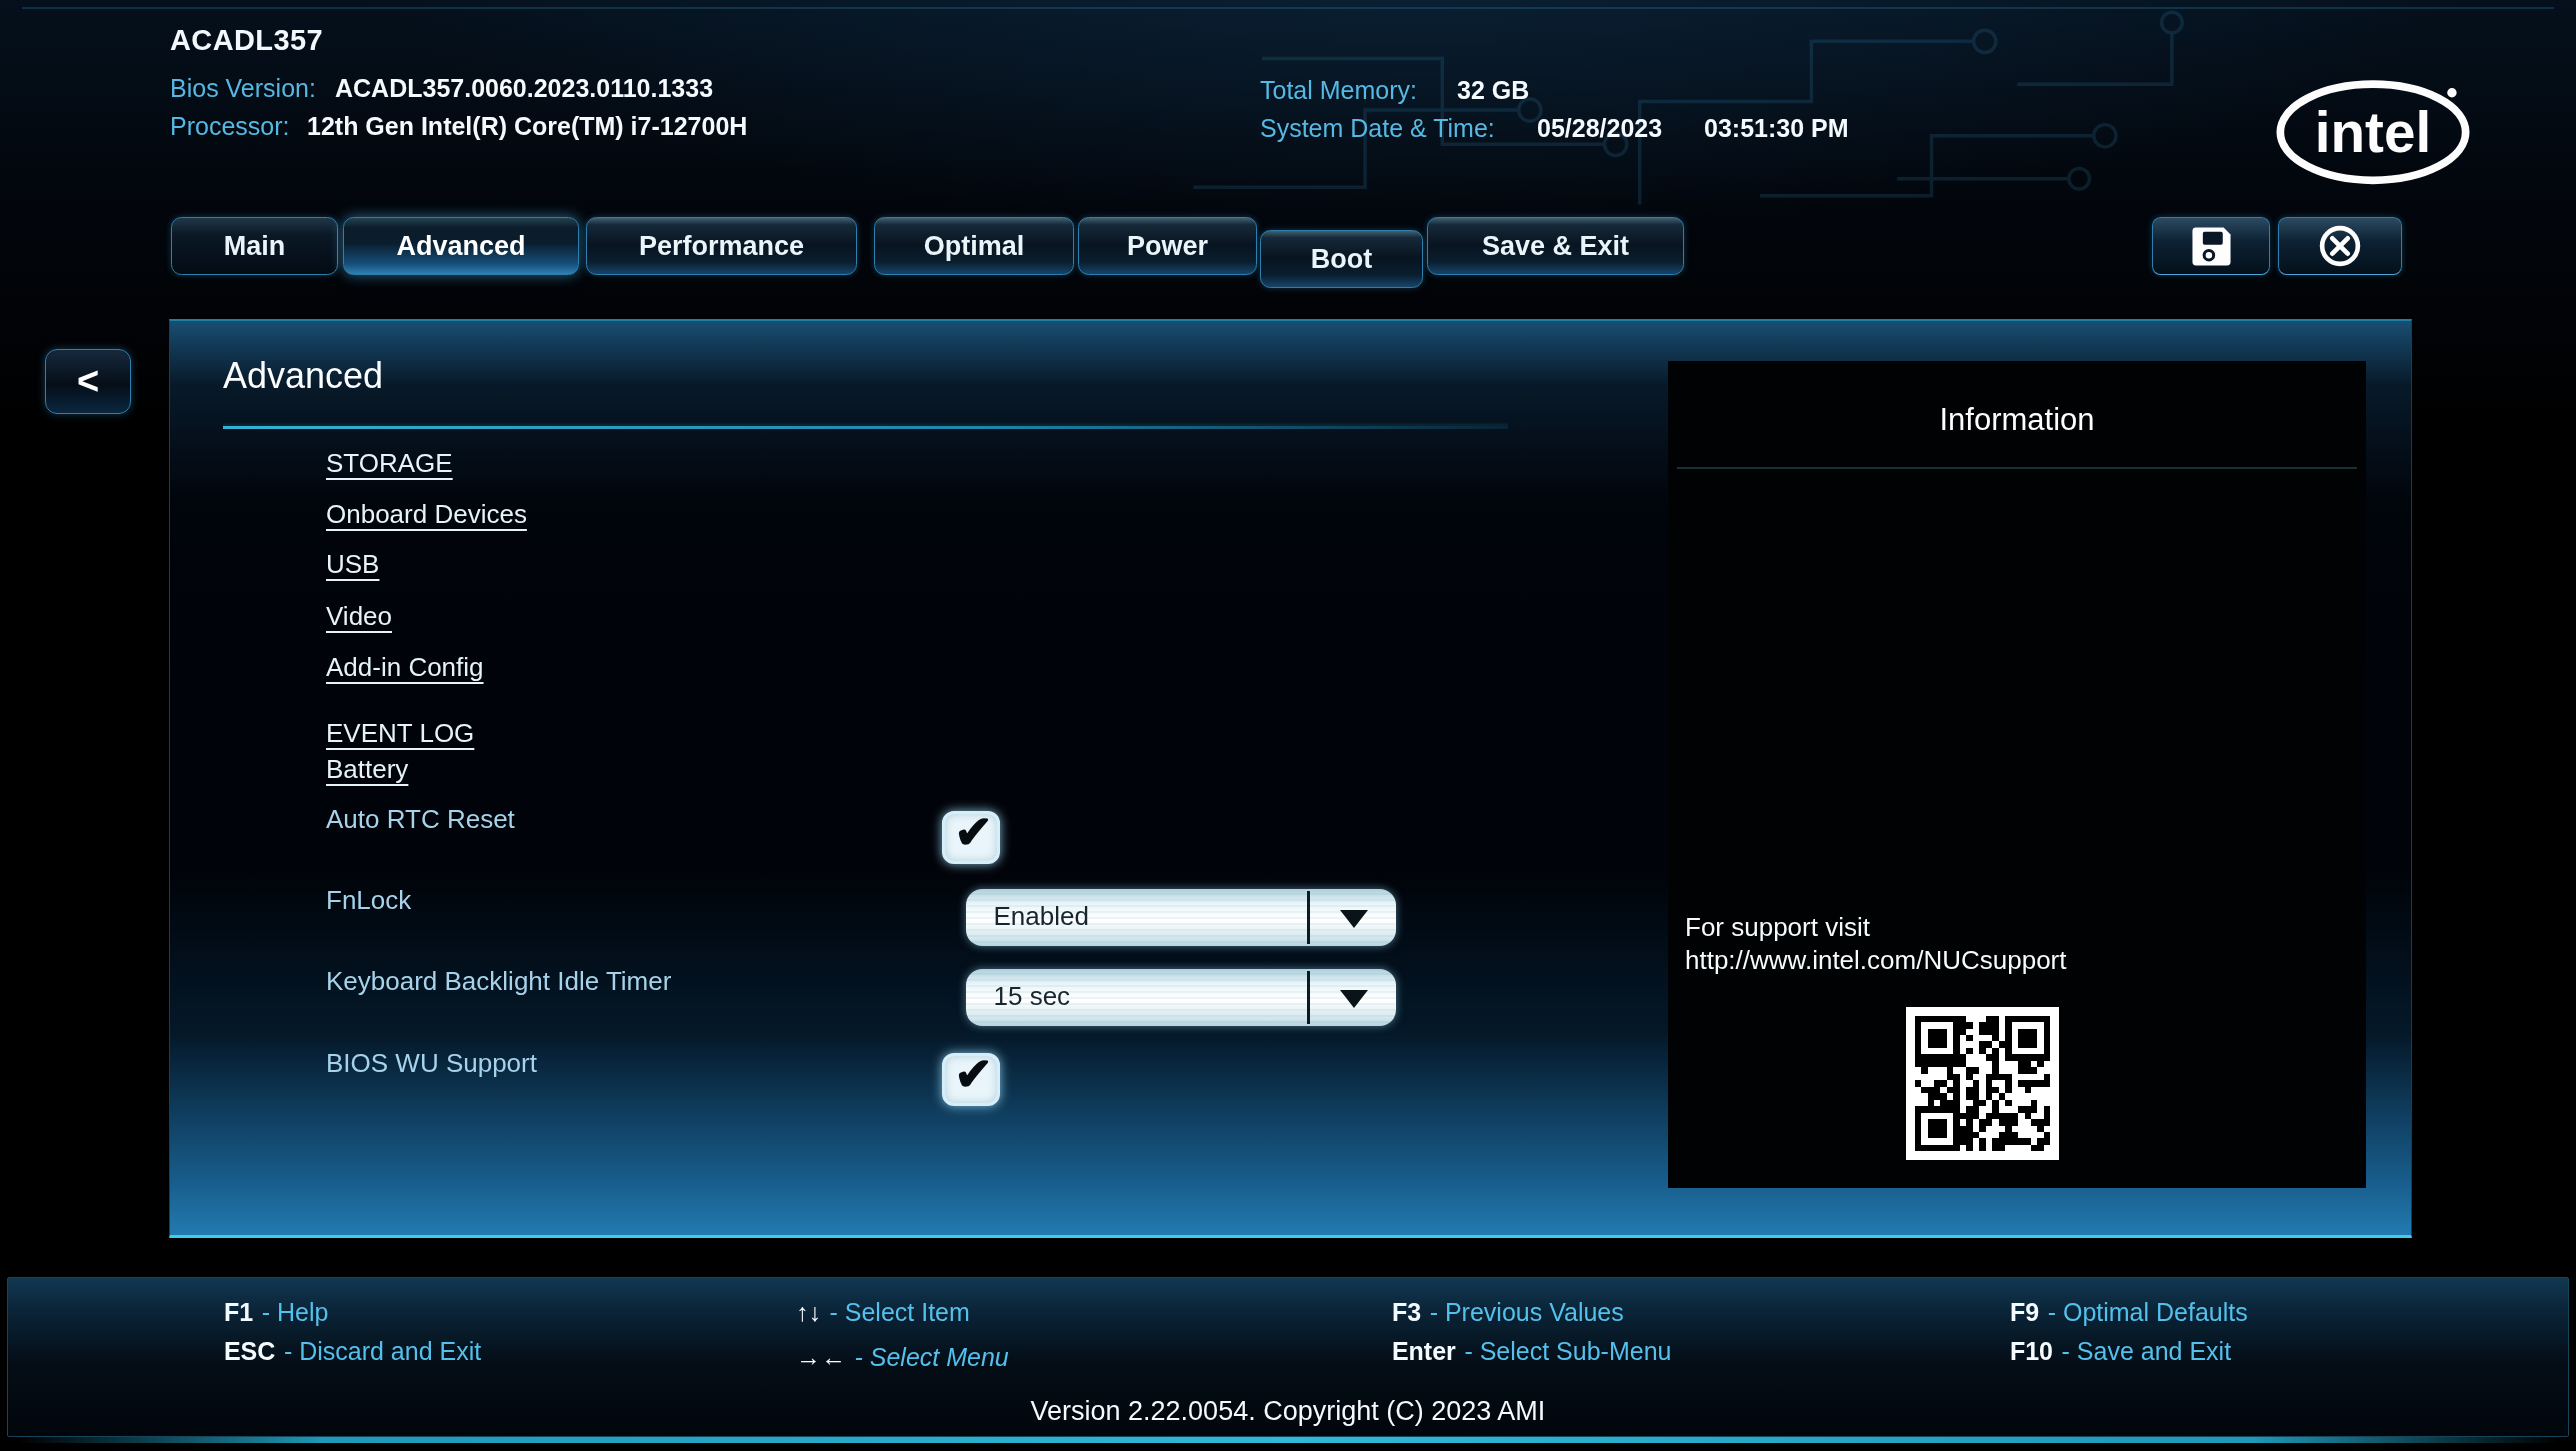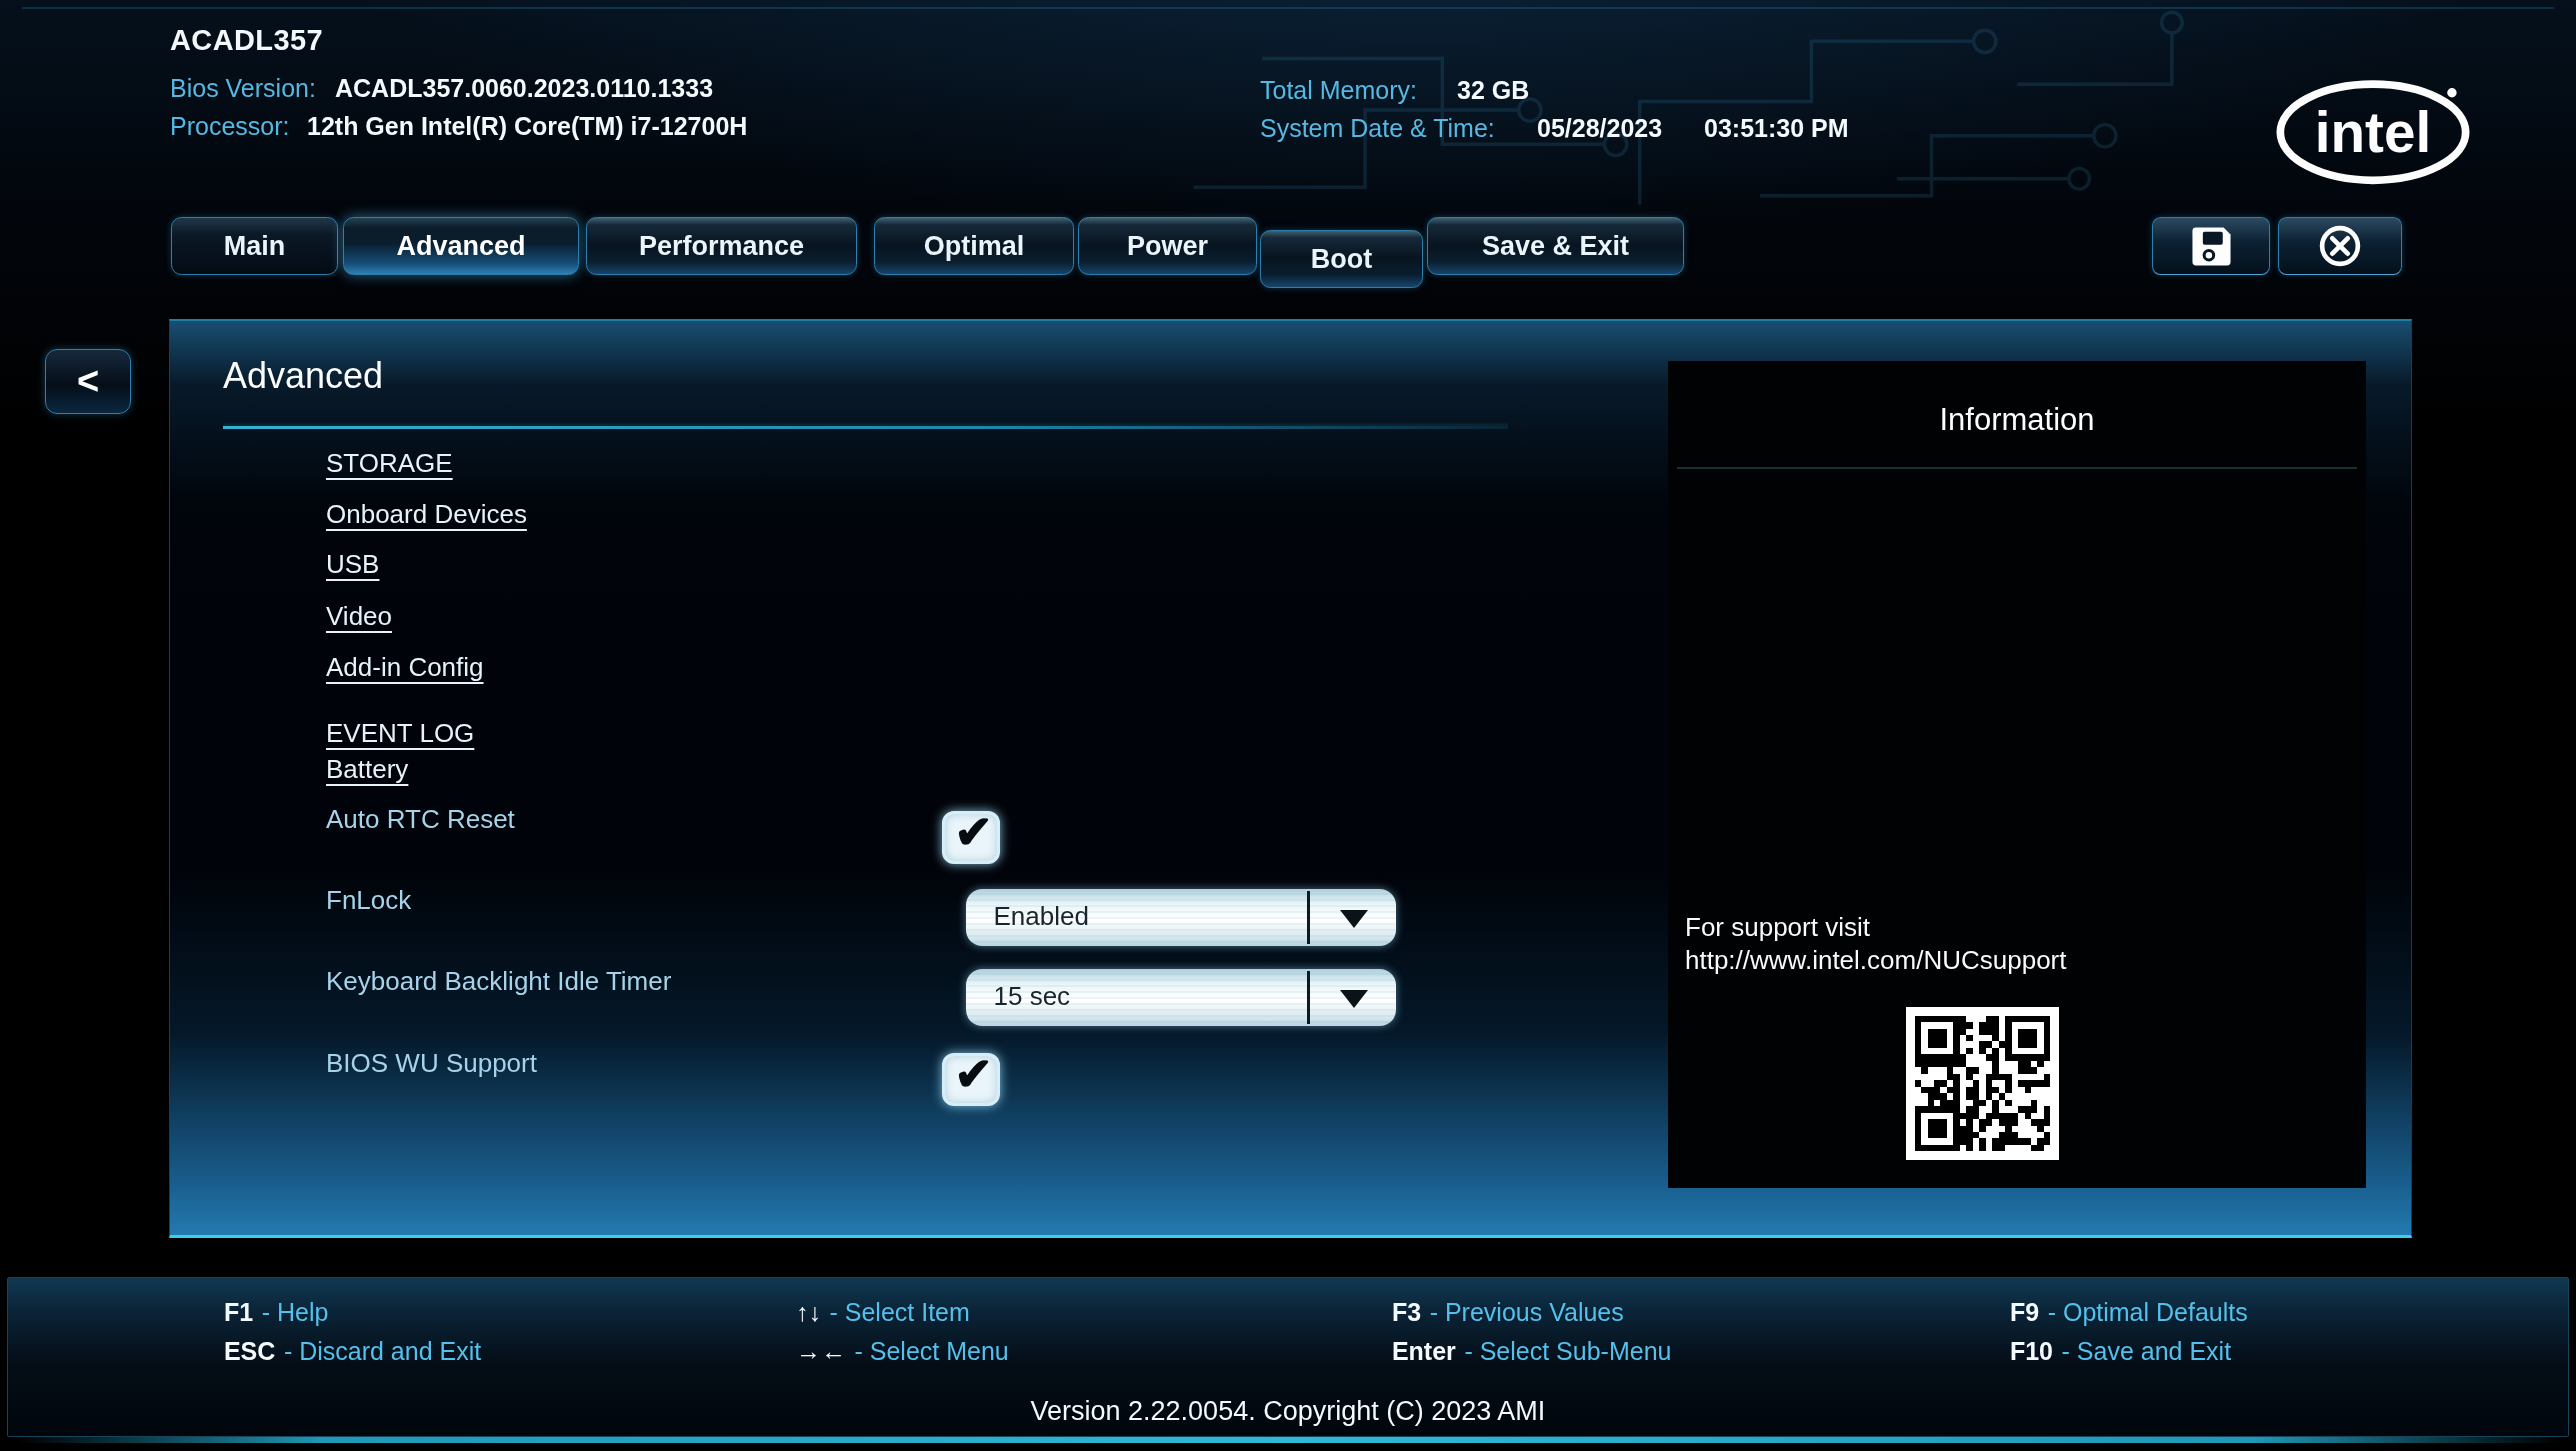--- a/index.html
+++ b/index.html
@@ -684,21 +684,21 @@
     </div>
   </div>
 
   <div class="helpbar">
     <div class="hcol" style="left:216px;">
       <div class="hrow" style="top:20px;"><span class="hkey">F1</span><span class="hdesc">- Help</span></div>
       <div class="hrow" style="top:59px;"><span class="hkey">ESC</span><span class="hdesc">- Discard and Exit</span></div>
     </div>
     <div class="hcol" style="left:788px;">
       <div class="hrow" style="top:20px;"><span class="hkey">↑↓</span><span class="hdesc">- Select Item</span></div>
-      <div class="hrow" style="top:59px;"><span class="hkey">→←</span><span class="hdesc">- Select Menu</span></div>
+      <div class="hrow" style="top:65px;font-style:italic;"><span class="hkey">→←</span><span class="hdesc">- Select Menu</span></div>
     </div>
     <div class="hcol" style="left:1384px;">
       <div class="hrow" style="top:20px;"><span class="hkey">F3</span><span class="hdesc">- Previous Values</span></div>
       <div class="hrow" style="top:59px;"><span class="hkey">Enter</span><span class="hdesc">- Select Sub-Menu</span></div>
     </div>
     <div class="hcol" style="left:2002px;">
       <div class="hrow" style="top:20px;"><span class="hkey">F9</span><span class="hdesc">- Optimal Defaults</span></div>
       <div class="hrow" style="top:59px;"><span class="hkey">F10</span><span class="hdesc">- Save and Exit</span></div>
     </div>
     <div class="version">Version 2.22.0054. Copyright (C) 2023 AMI</div>

